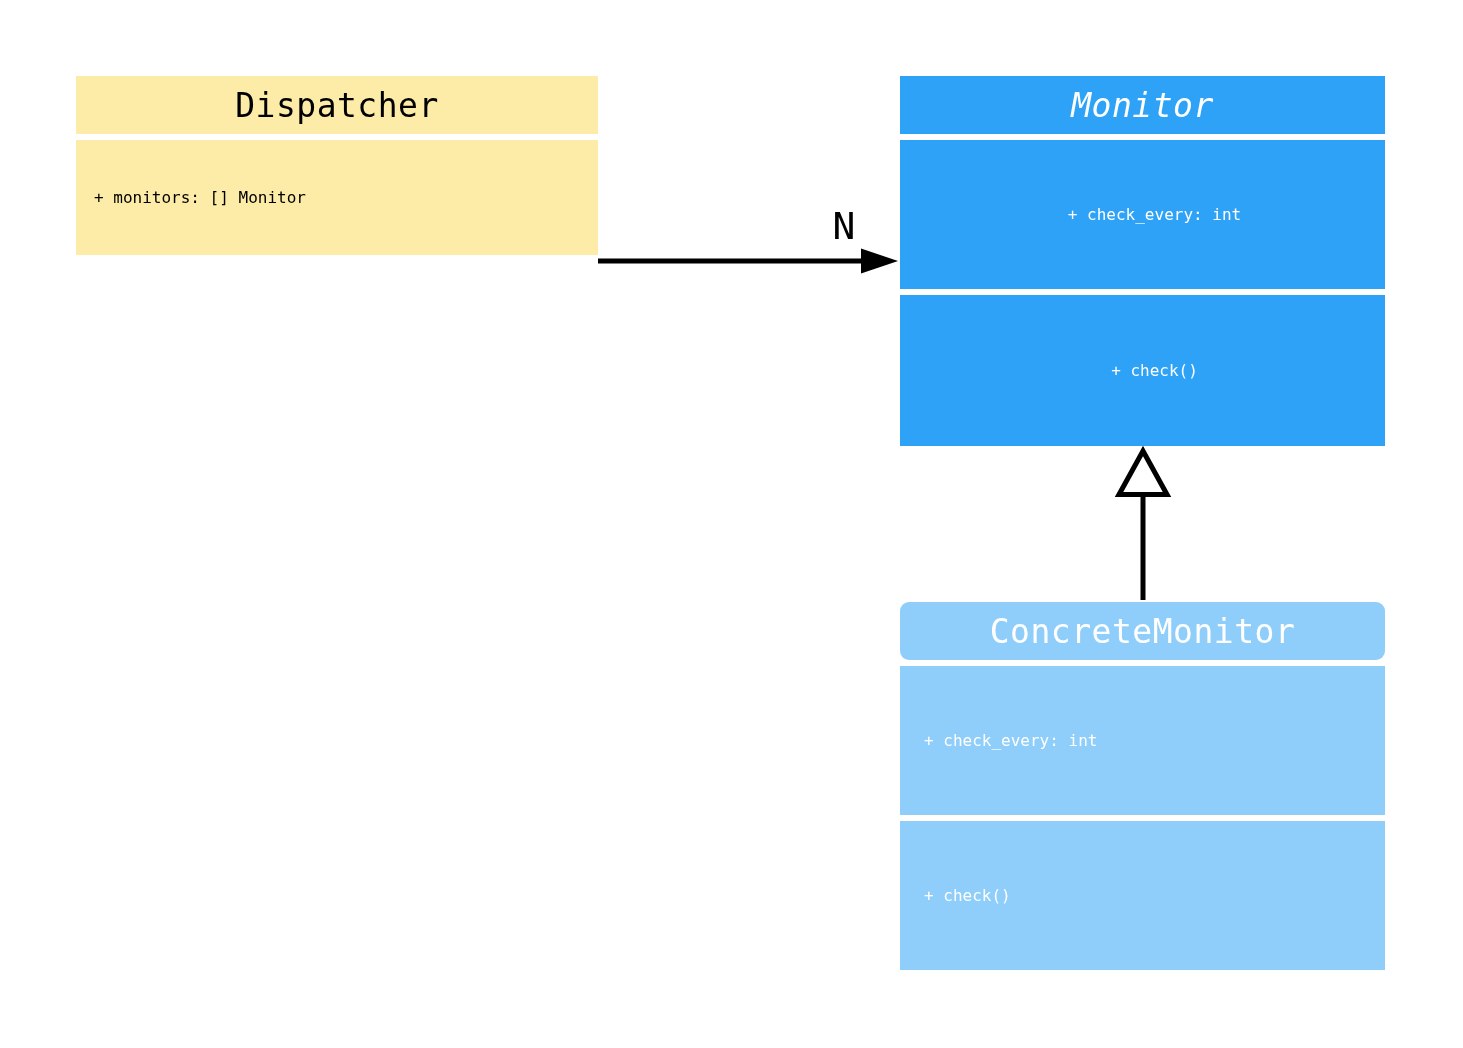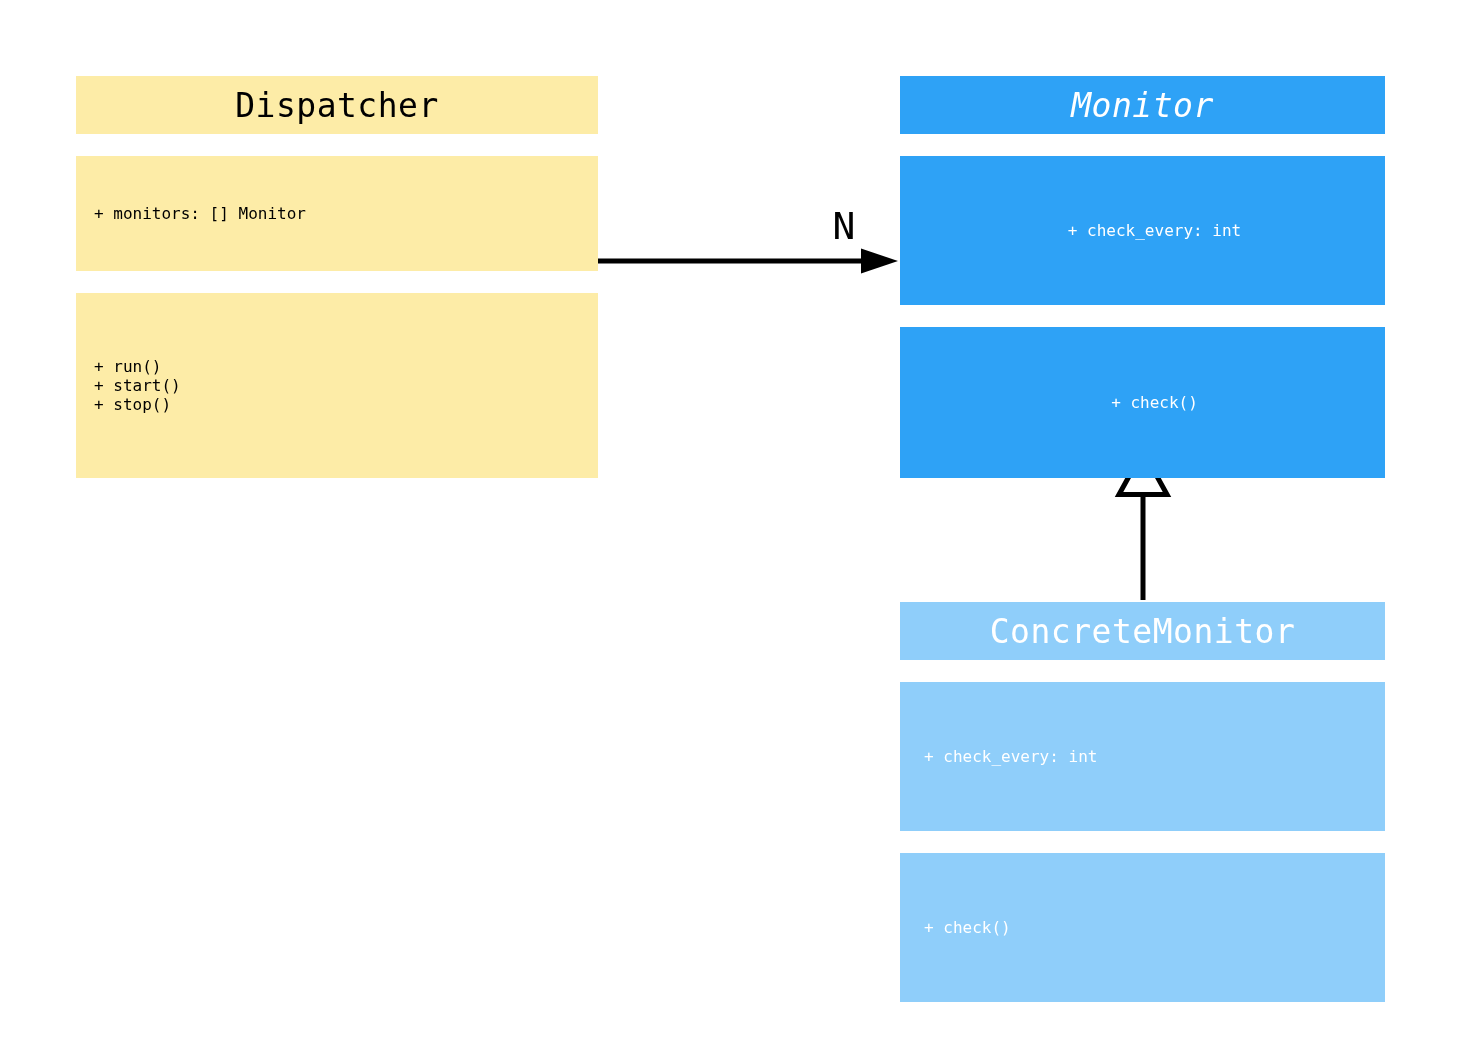--- a/index.html
+++ b/index.html
@@ -11,21 +11,21 @@
     position: relative;
     width: 1463px;
     height: 1048px;
     background: #ffffff;
     overflow: hidden;
   }
   .uml-class {
     position: absolute;
     display: flex;
     flex-direction: column;
-    gap: 22px; 
+    gap: 6px; 
   }
   .compartment {
     display: flex;
     flex-direction: column;
     justify-content: center;
   }
   .compartment.title-compartment {
     align-items: center;
     font-size: 33px;
     letter-spacing: 0.5px;
@@ -38,21 +38,21 @@
   .class-dispatcher .title-compartment   { height: 58px; }
   .class-dispatcher .attrs-compartment   { height: 115px; padding-left: 18px; }
   .class-dispatcher .methods-compartment { height: 185px; padding-left: 18px; }
 
   .class-monitor { left: 900px; top: 76px; width: 485px; text-align: center; }
   .class-monitor .title-compartment   { height: 58px; }
   .class-monitor .attrs-compartment   { height: 149px; padding-left: 24px; }
   .class-monitor .methods-compartment { height: 151px; padding-left: 24px; }
 
   .class-concrete-monitor { left: 900px; top: 602px; width: 485px; }
-  .class-concrete-monitor .title-compartment   { height: 58px; }
+  .class-concrete-monitor .title-compartment   { height: 58px; border-radius: 9px; }
   .class-concrete-monitor .attrs-compartment   { height: 149px; padding-left: 24px; }
   .class-concrete-monitor .methods-compartment { height: 149px; padding-left: 24px; }
 
   .connectors {
     position: absolute;
     left: 0; top: 0;
     width: 1463px; height: 1048px;
     pointer-events: none;
   }
   .assoc-label {
@@ -82,25 +82,20 @@
     </g>
   </svg>
 
   <div class="assoc-label">N</div>
 
   <div class="uml-class class-dispatcher">
     <div class="compartment title-compartment" style="background-color: rgb(253, 236, 167); color: rgb(0, 0, 0);">Dispatcher</div>
     <div class="compartment attrs-compartment" style="background-color: rgb(253, 236, 167); color: rgb(0, 0, 0);">
       <div class="member-line">+ monitors: [] Monitor</div>
     </div>
-    <div class="compartment methods-compartment" style="background-color: rgb(253, 236, 167); color: rgb(0, 0, 0);">
-      <div class="member-line">+ run()</div>
-      <div class="member-line">+ start()</div>
-      <div class="member-line">+ stop()</div>
-    </div>
   </div>
 
   <div class="uml-class class-monitor">
     <div class="compartment title-compartment abstract-title" style="background-color: rgb(46, 162, 246); color: rgb(255, 255, 255);">Monitor</div>
     <div class="compartment attrs-compartment" style="background-color: rgb(46, 162, 246); color: rgb(255, 255, 255);">
       <div class="member-line">+ check_every: int</div>
     </div>
     <div class="compartment methods-compartment" style="background-color: rgb(46, 162, 246); color: rgb(255, 255, 255);">
       <div class="member-line">+ check()</div>
     </div>

